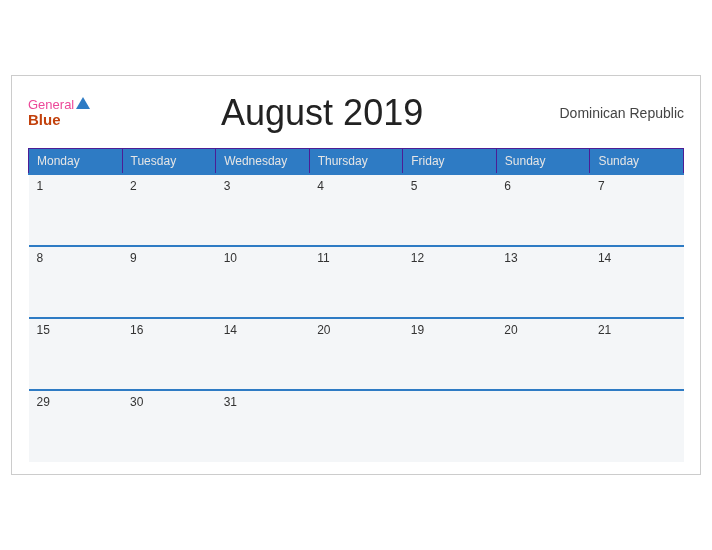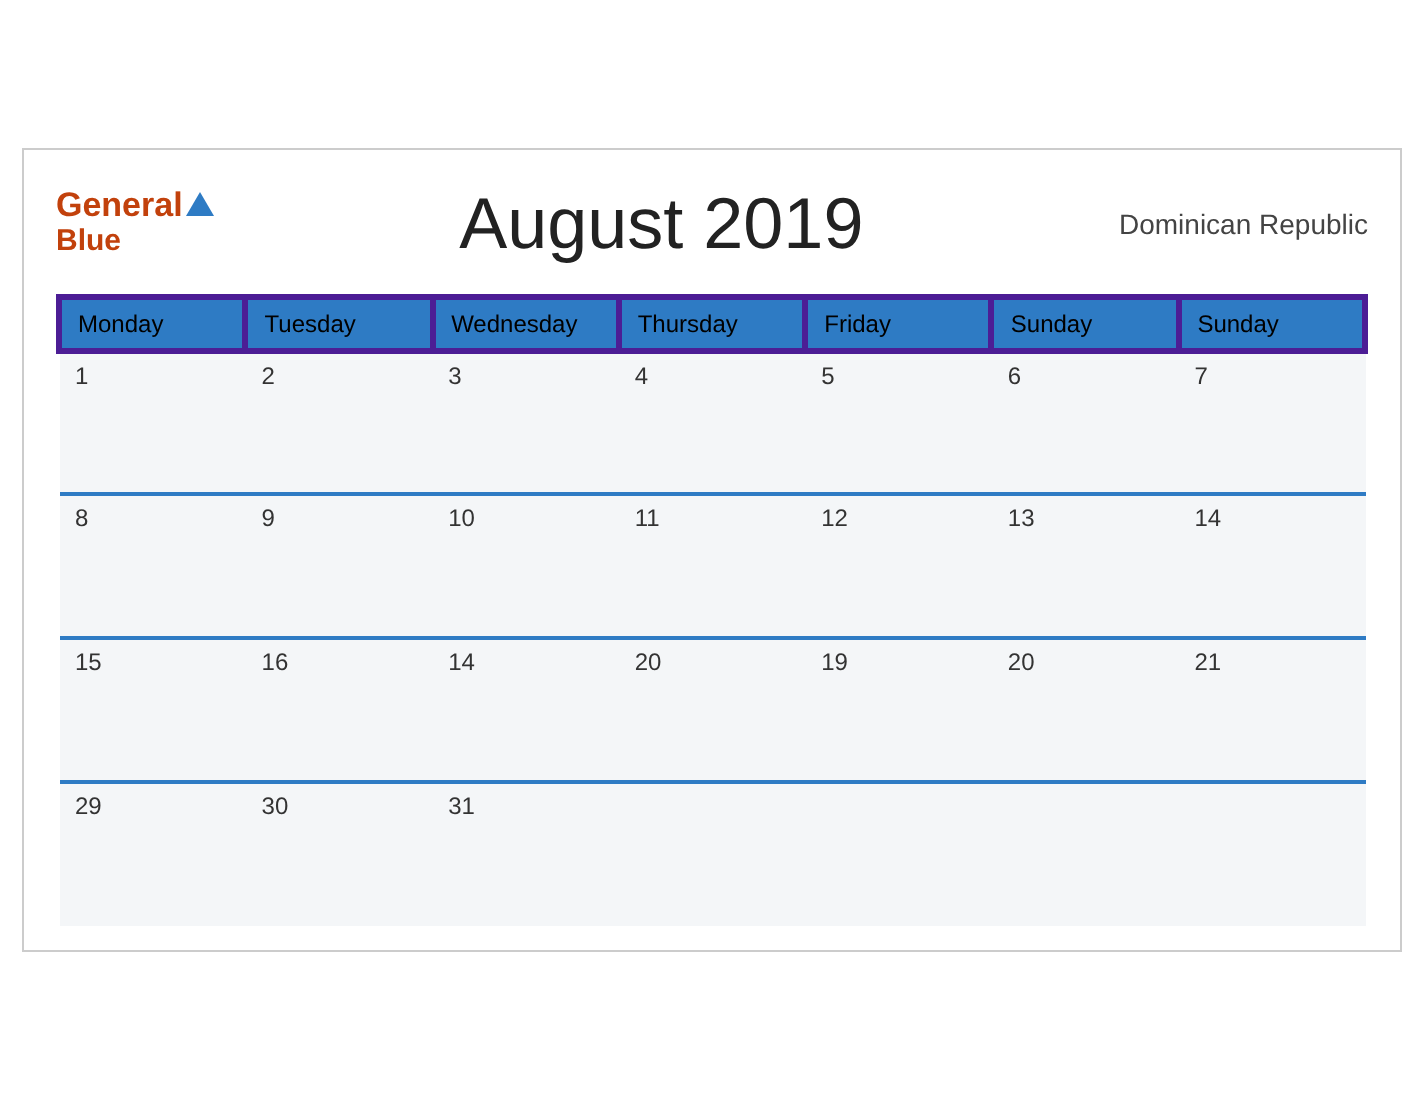--- a/index.html
+++ b/index.html
@@ -23,23 +23,23 @@
       align-items: center;
       justify-content: space-between;
       margin-bottom: 14px;
     }
     .logo {
       display: flex;
       flex-direction: column;
       line-height: 1.1;
     }
     .logo-general {
-      font-size: 17px;
-      color: #c2410c;
-      font-weight: bold;
+      font-size: 13px;
+      color: #ec4899;
+      font-weight: normal;
     }
     .logo-blue {
       font-size: 15px;
       color: #c2410c;
       font-weight: bold;
     }
     .logo-icon {
       display: inline-block;
       width: 0;
       height: 0;
@@ -65,26 +65,26 @@
       min-width: 130px;
     }
     .calendar-grid {
       width: 100%;
       border-collapse: collapse;
     }
     .calendar-grid thead tr {
       background-color: #2e7bc4;
     }
     .calendar-grid thead th {
-      color: #000000;
+      color: #e5e5e5;
       font-size: 12px;
       font-weight: normal;
       padding: 5px 8px;
       text-align: left;
-      border: 3px solid #4c1d95;
+      border: 1px solid #4c1d95;
     }
     .calendar-grid tbody tr {
       background-color: #f4f6f8;
       border-top: 2px solid #2e7bc4;
     }
     .calendar-grid tbody td {
       font-size: 12px;
       color: #333;
       padding: 4px 8px;
       vertical-align: top;

